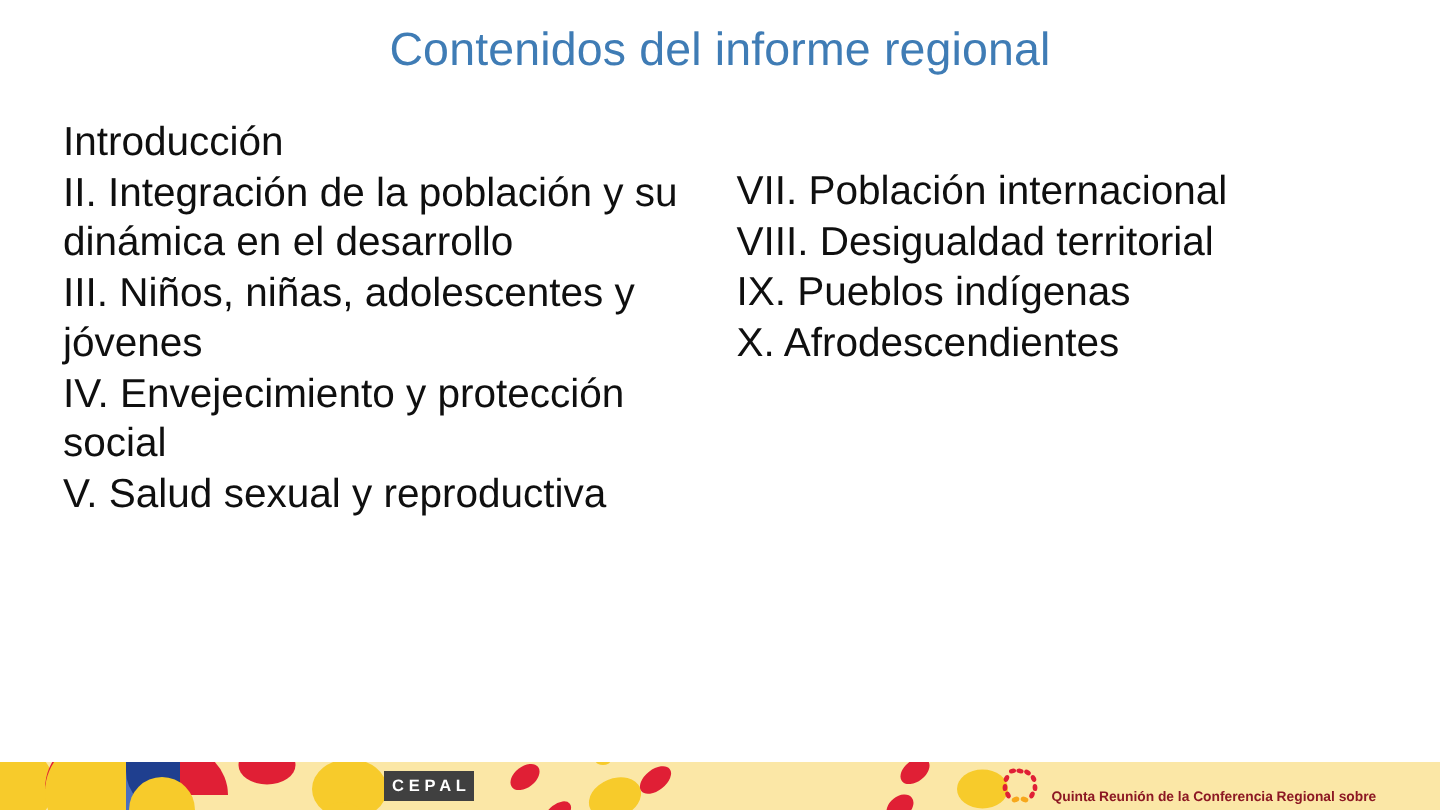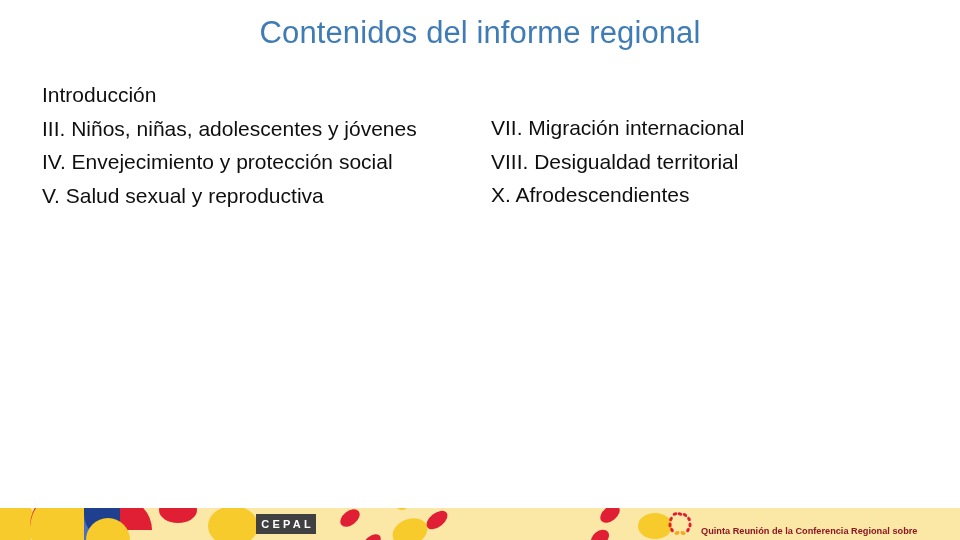--- a/index.html
+++ b/index.html
@@ -33,21 +33,21 @@
     line-height: 38px;
     font-weight: 400;
     letter-spacing: 0.1px;
     white-space: nowrap;
   }
 
   
   .col {
     position: absolute;
     color: #0f0f0f;
-    font-size: 21px;
+    font-size: 27px;
     line-height: 33.5px;
     font-weight: 400;
   }
   .col-left {
     left: 42px;
     top: 78px;
     width: 432px;
   }
   .col-right {
     left: 491px;
@@ -119,28 +119,30 @@
 </style>
 </head>
 <body>
 
 <div class="slide">
 
   <div class="slide-title">Contenidos del informe regional</div>
 
   <div class="col col-left">
     <p class="toc-item">Introducción</p>
+    <p class="toc-item">II. Integración de la población y su dinámica en el desarrollo</p>
     <p class="toc-item">III. Niños, niñas, adolescentes y jóvenes</p>
     <p class="toc-item">IV. Envejecimiento y protección social</p>
     <p class="toc-item">V. Salud sexual y reproductiva</p>
   </div>
 
   <div class="col col-right">
-    <p class="toc-item">VII. Migración internacional</p>
+    <p class="toc-item">VII. Población internacional</p>
     <p class="toc-item">VIII. Desigualdad territorial</p>
+    <p class="toc-item">IX. Pueblos indígenas</p>
     <p class="toc-item">X. Afrodescendientes</p>
   </div>
 
   <div class="footer">
     <svg class="footer-shapes" viewBox="0 0 960 56">
 
       <circle cx="10" cy="40" r="26" fill="#f7cb2b"></circle>
       <path d="M30 42 A36 36 0 0 1 66 6 L66 42 Z" fill="#e01f35"></path>
       <circle cx="66" cy="44" r="36" fill="#f7cb2b"></circle>
       <path d="M84 14 L120 14 L120 56 L84 56 Z" fill="#1f3f8f"></path>

